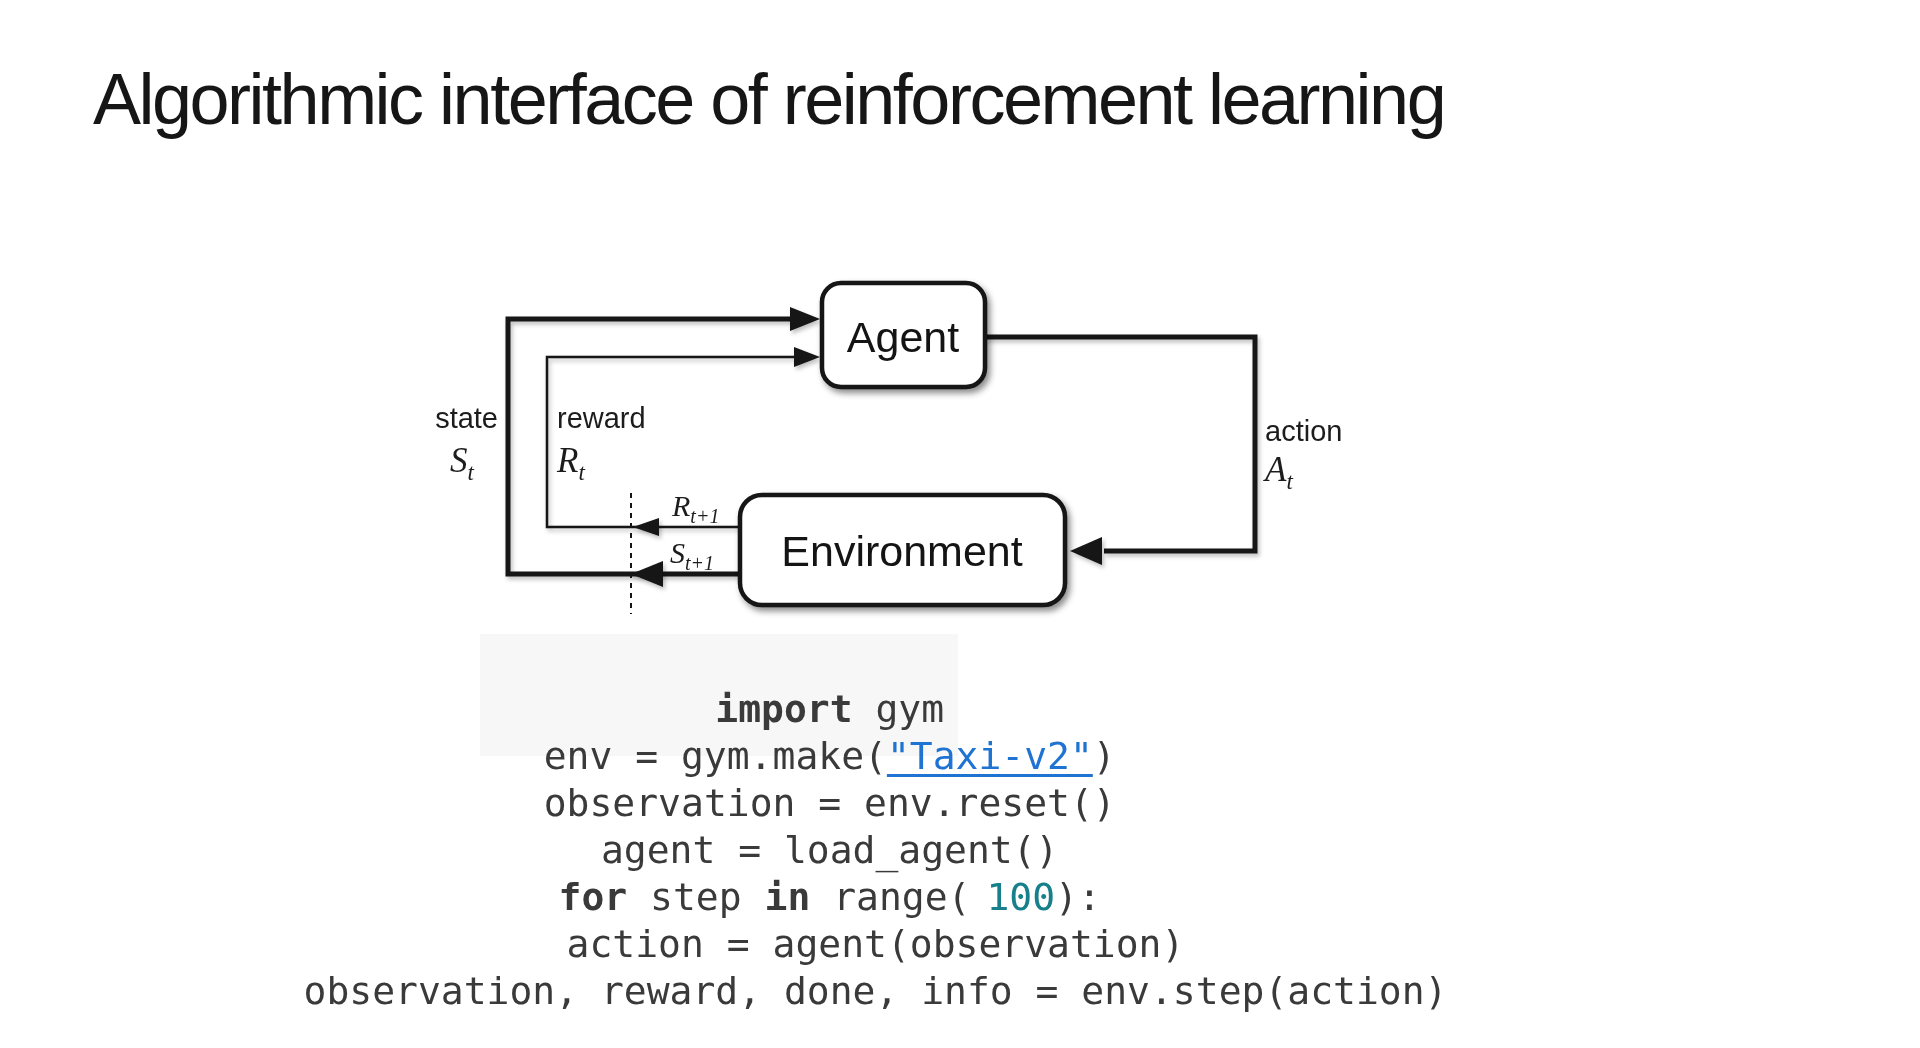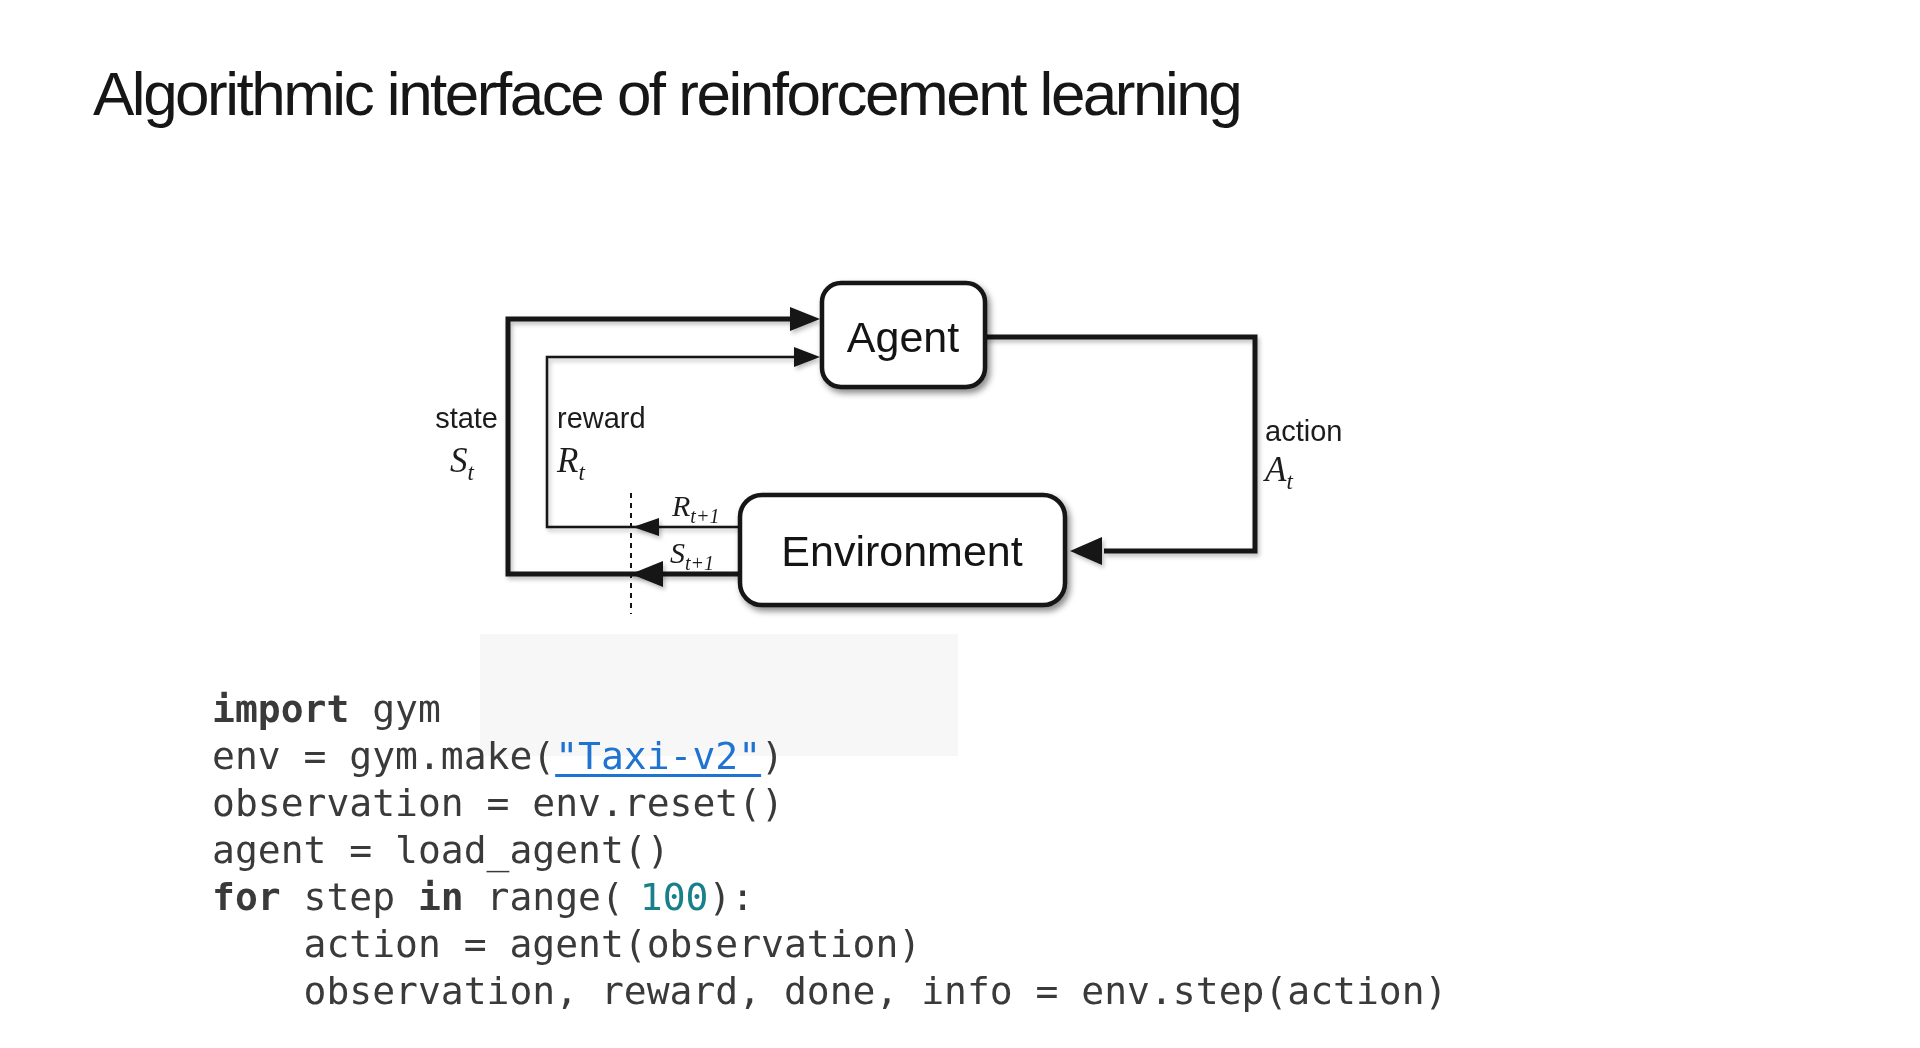--- a/index.html
+++ b/index.html
@@ -7,21 +7,21 @@
     width: 1920px; height: 1048px;
     background: #ffffff;
     position: relative;
     overflow: hidden;
     font-family: "Liberation Sans", sans-serif;
   }
   .slide-title {
     position: absolute;
     left: 93px; top: 58px;
     font-family: "Liberation Sans", sans-serif;
-    font-size: 62px;
+    font-size: 72px;
     font-weight: 300;
     letter-spacing: -2.5px;
     color: #161616;
     white-space: nowrap;
     margin: 0;
   }
   .diagram-svg { position: absolute; left: 420px; top: 225px; }
   .diag-label {
     font-family: "Liberation Sans", sans-serif;
     font-size: 29px; fill: #1c1c1c;
@@ -42,20 +42,21 @@
     z-index: 0;
   }
   .code-block {
     position: absolute;
     left: 212px; top: 686px;
     font-family: "DejaVu Sans Mono", "Liberation Mono", monospace;
     font-size: 38px; line-height: 47px;
     color: var(--c-plain, #3a3a3a);
     white-space: pre;
     z-index: 1;
+    text-align: center;
   }
   .seg-p  { color: var(--c-plain, #3a3a3a); }
   .seg-kw { color: var(--c-keyword, #3a3a3a); font-weight: bold; }
   .seg-num { color: var(--c-num, #17808a); margin-left: 16px; }
   .seg-link {
     color: var(--c-link, #1f73d2);
     text-decoration: underline;
     text-decoration-thickness: 3px;
     text-underline-offset: 5px;
     cursor: pointer;

